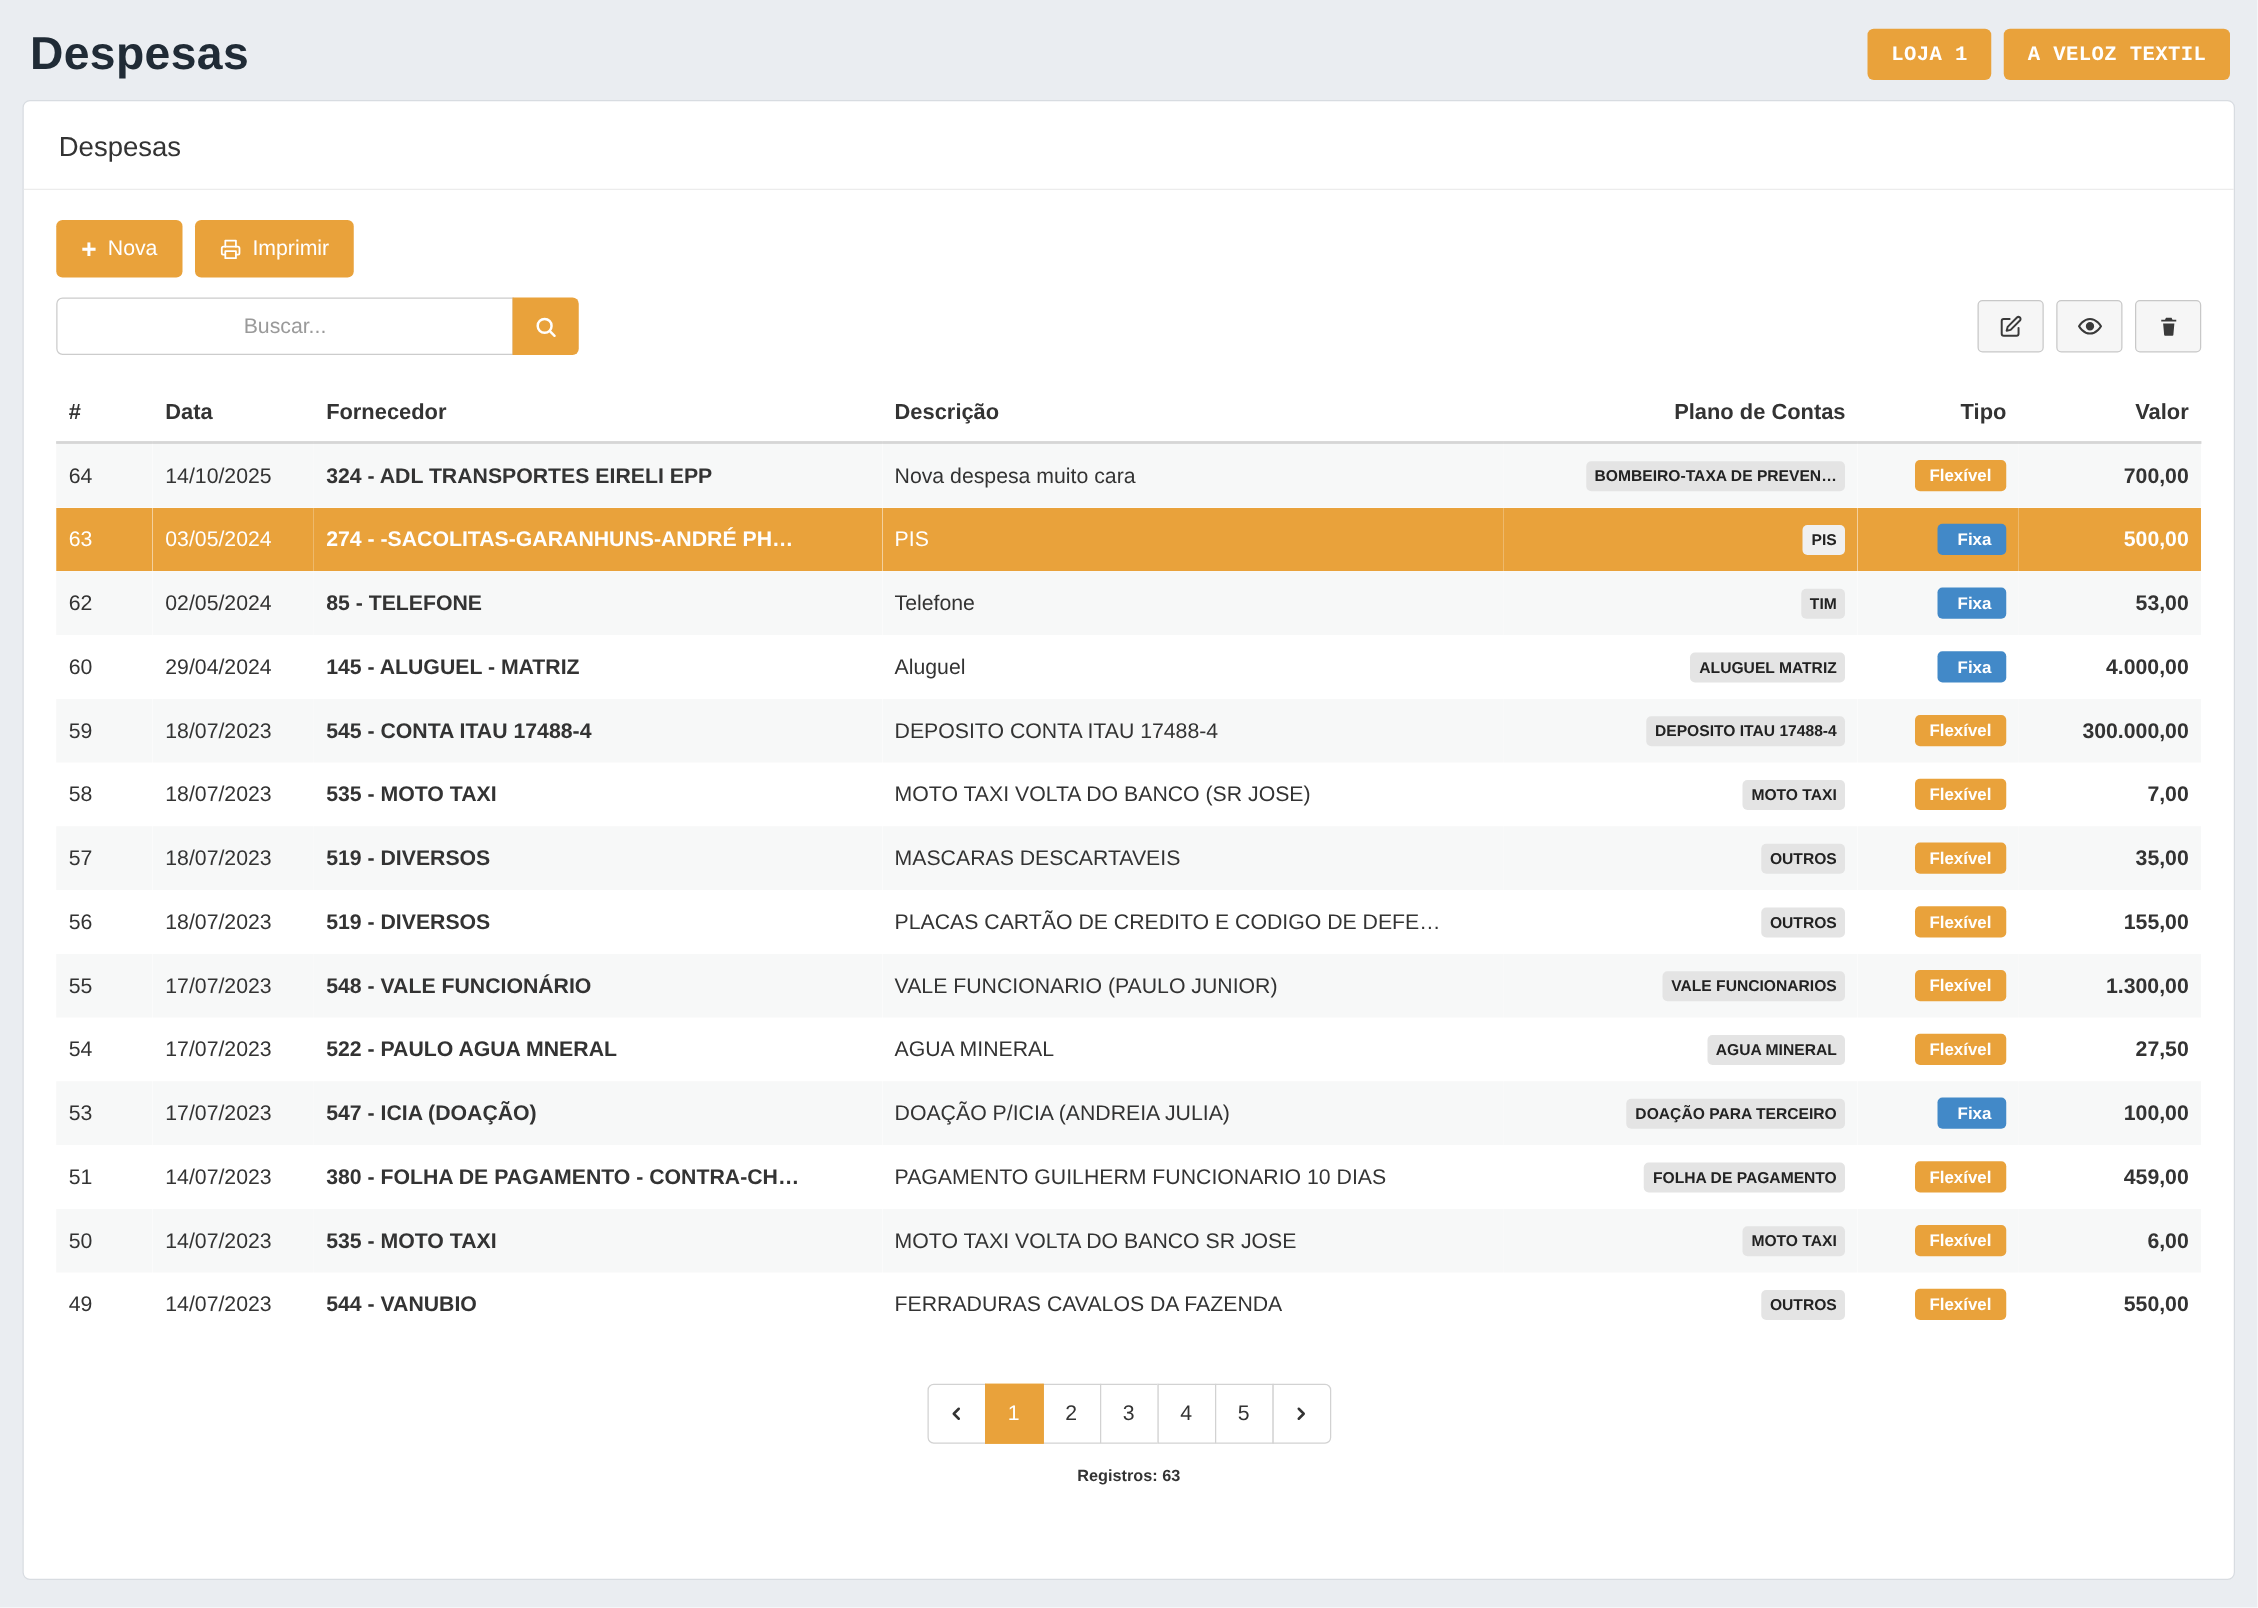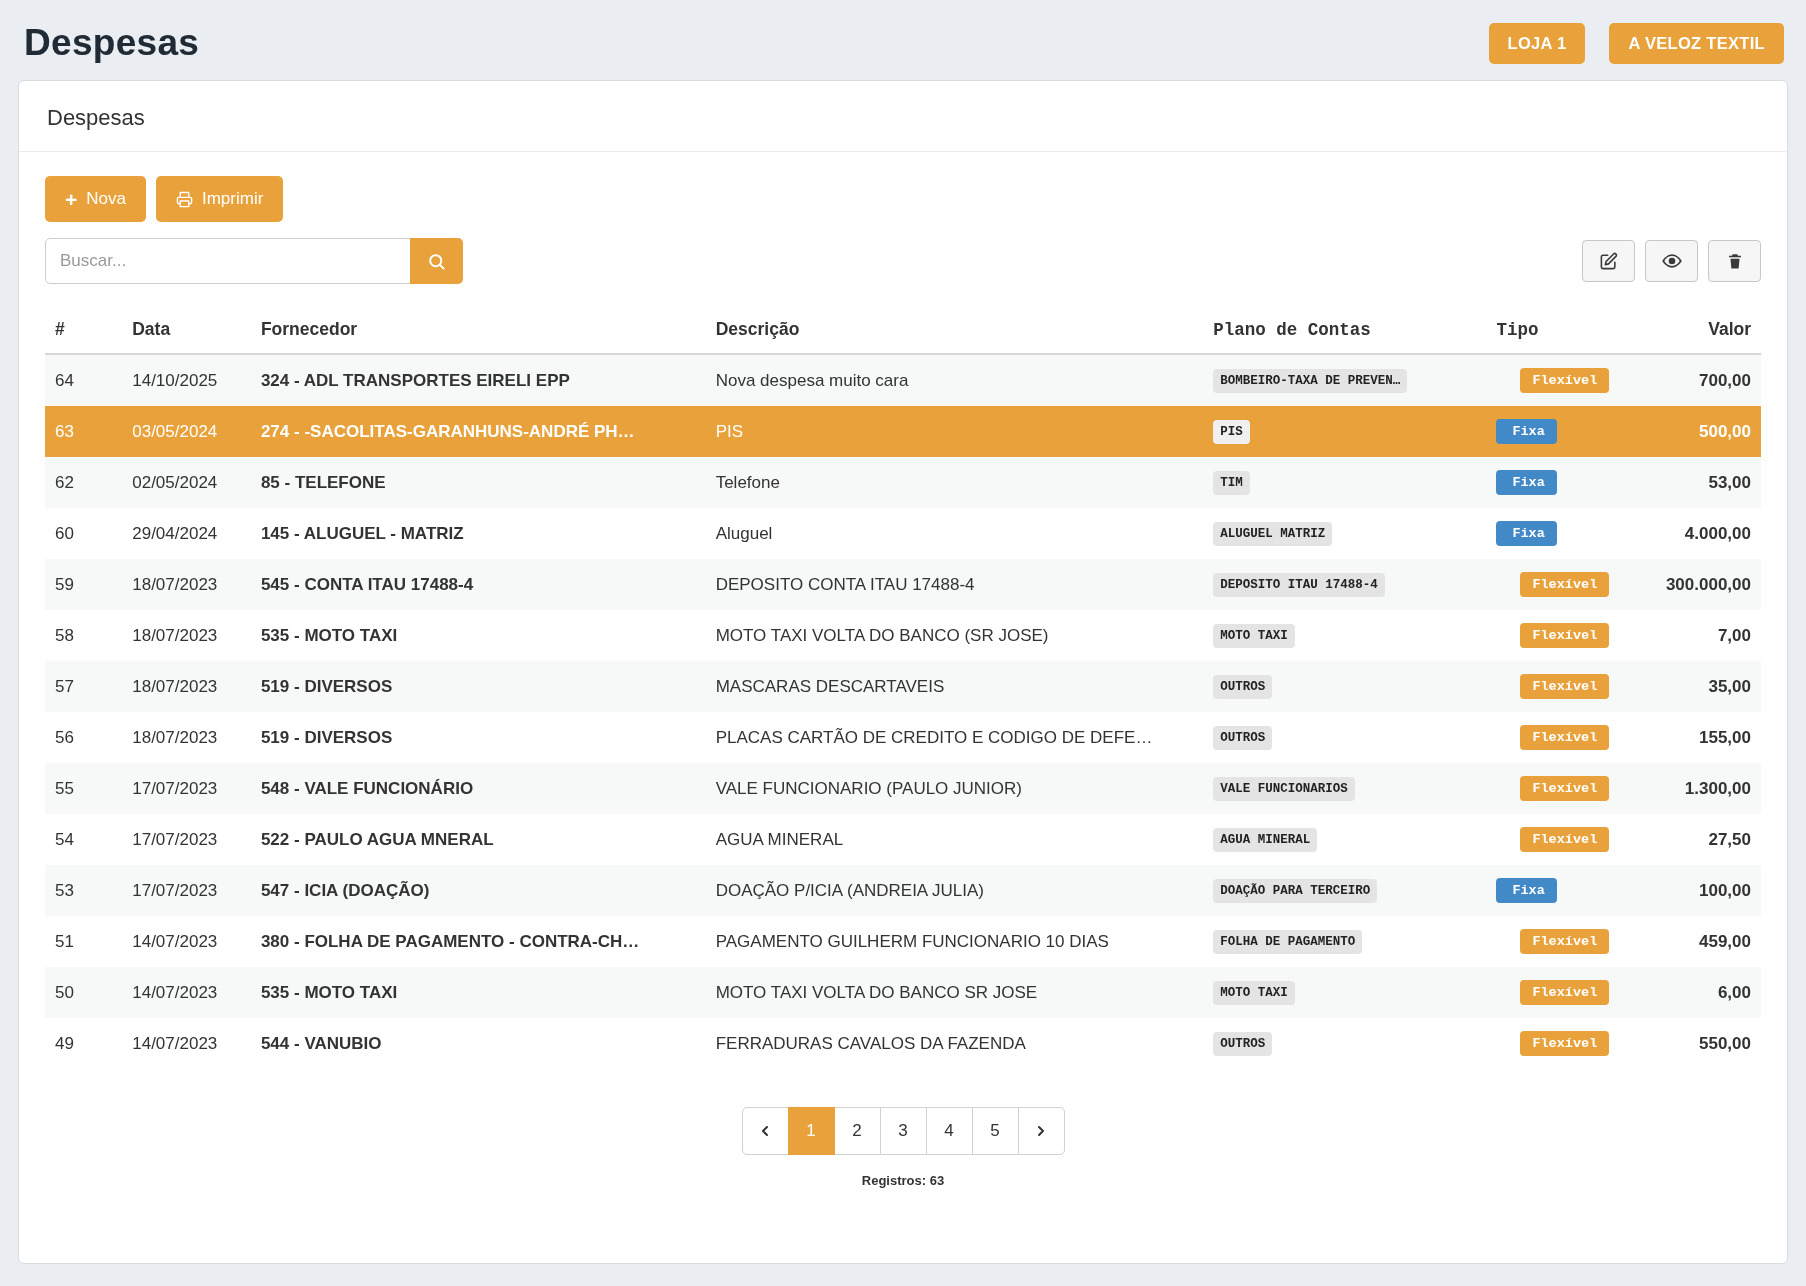--- a/index.html
+++ b/index.html
@@ -7,49 +7,49 @@
   html, body { width:1806px; min-height:1286px; }
   body {
     background:#eaedf1;
     font-family:"Liberation Sans","DejaVu Sans",sans-serif;
     color:#333;
   }
   .page { padding:12px 18px 18px; }
 
   .page-header { display:flex; justify-content:space-between; align-items:center; padding:10px 4px 16px 6px; }
   .page-title { font-size:37px; font-weight:700; color:#202b36; letter-spacing:.3px; }
-  .header-buttons { display:flex; gap:24px; }
+  .header-buttons { display:flex; gap:10px;font-family:Liberation Mono, monospace; }
 
   .btn { border:none; cursor:pointer; font-family:inherit; }
   .btn-orange { background:var(--accent); color:#fff; border-radius:5px; }
   .btn-header { height:41px; padding:0 19px; font-size:16.5px; font-weight:700; letter-spacing:.3px; }
 
   .card { background:#fff; border:1px solid #d8dce1; border-radius:6px; min-height:1184px; }
   .card-header { padding:24px 28px 20px; border-bottom:1px solid #ececec; }
   .card-title { font-size:22px; font-weight:400; color:#333; }
   .card-body { padding:24px 26px 40px; }
 
   .toolbar { display:flex; gap:10px; }
   .btn-toolbar { height:46px; padding:0 20px; font-size:17px; display:inline-flex; align-items:center; gap:9px; }
   .plus-glyph { font-size:21px; font-weight:700; line-height:1; }
   .btn-icon { display:inline-flex; align-items:center; }
 
   .search-row { display:flex; justify-content:space-between; align-items:center; margin-top:16px; margin-bottom:20px; }
   .search-group { display:flex; }
-  .search-input { width:366px; height:46px; border:1px solid #ccc; border-radius:5px 0 0 5px; padding:16px 14px; font-size:17px; color:#555; font-family:inherit; outline:none; }
+  .search-input { width:366px; height:46px; border:1px solid #ccc; border-radius:5px 0 0 5px; padding:16px 14px; font-size:17px; color:#555; font-family:inherit; outline:none;text-align:center; }
   .search-input::placeholder { color:#9a9a9a; }
   .search-btn { width:53px; height:46px; border-radius:0 5px 5px 0; display:flex; align-items:center; justify-content:center; margin-left:-1px; }
 
   .action-buttons { display:flex; gap:10px; }
   .icon-btn { width:53px; height:42px; background:#f6f6f6; border:1px solid #c8c8c8; border-radius:4px; display:flex; align-items:center; justify-content:center; cursor:pointer; }
 
   table { width:100%; border-collapse:collapse; table-layout:fixed; }
   th { text-align:left; font-size:17.5px; font-weight:700; padding:15px 10px 13px; border-bottom:2px solid #d6d6d6; color:#333; white-space:nowrap; }
   td { padding:13px 10px; font-size:17px; white-space:nowrap; overflow:hidden; text-overflow:ellipsis; }
-  .center { text-align:left;font-family:Liberation Mono, monospace; }
+  .center { text-align:right; }
   .right { text-align:right; }
   tbody tr:nth-child(odd) td { background:#f7f8f8; }
   tbody tr.selected td { background:var(--accent); color:#fff; }
   .col-fornecedor { font-weight:700; }
   .col-valor { font-weight:700; }
 
   .plan-badge { display:inline-block; max-width:100%; background:#e4e4e4; color:#222; font-size:12.5px; font-weight:700; padding:5px 7px; border-radius:4px; white-space:nowrap; overflow:hidden; text-overflow:ellipsis; vertical-align:middle; }
   tbody tr.selected .plan-badge { background:#f0f0f0; color:#222; }
   .type-badge { display:inline-block; color:#fff; font-size:13.5px; font-weight:700; padding:5px 12px; border-radius:4px; }
   .badge-flexivel { background:var(--accent);margin-left:24px; }

